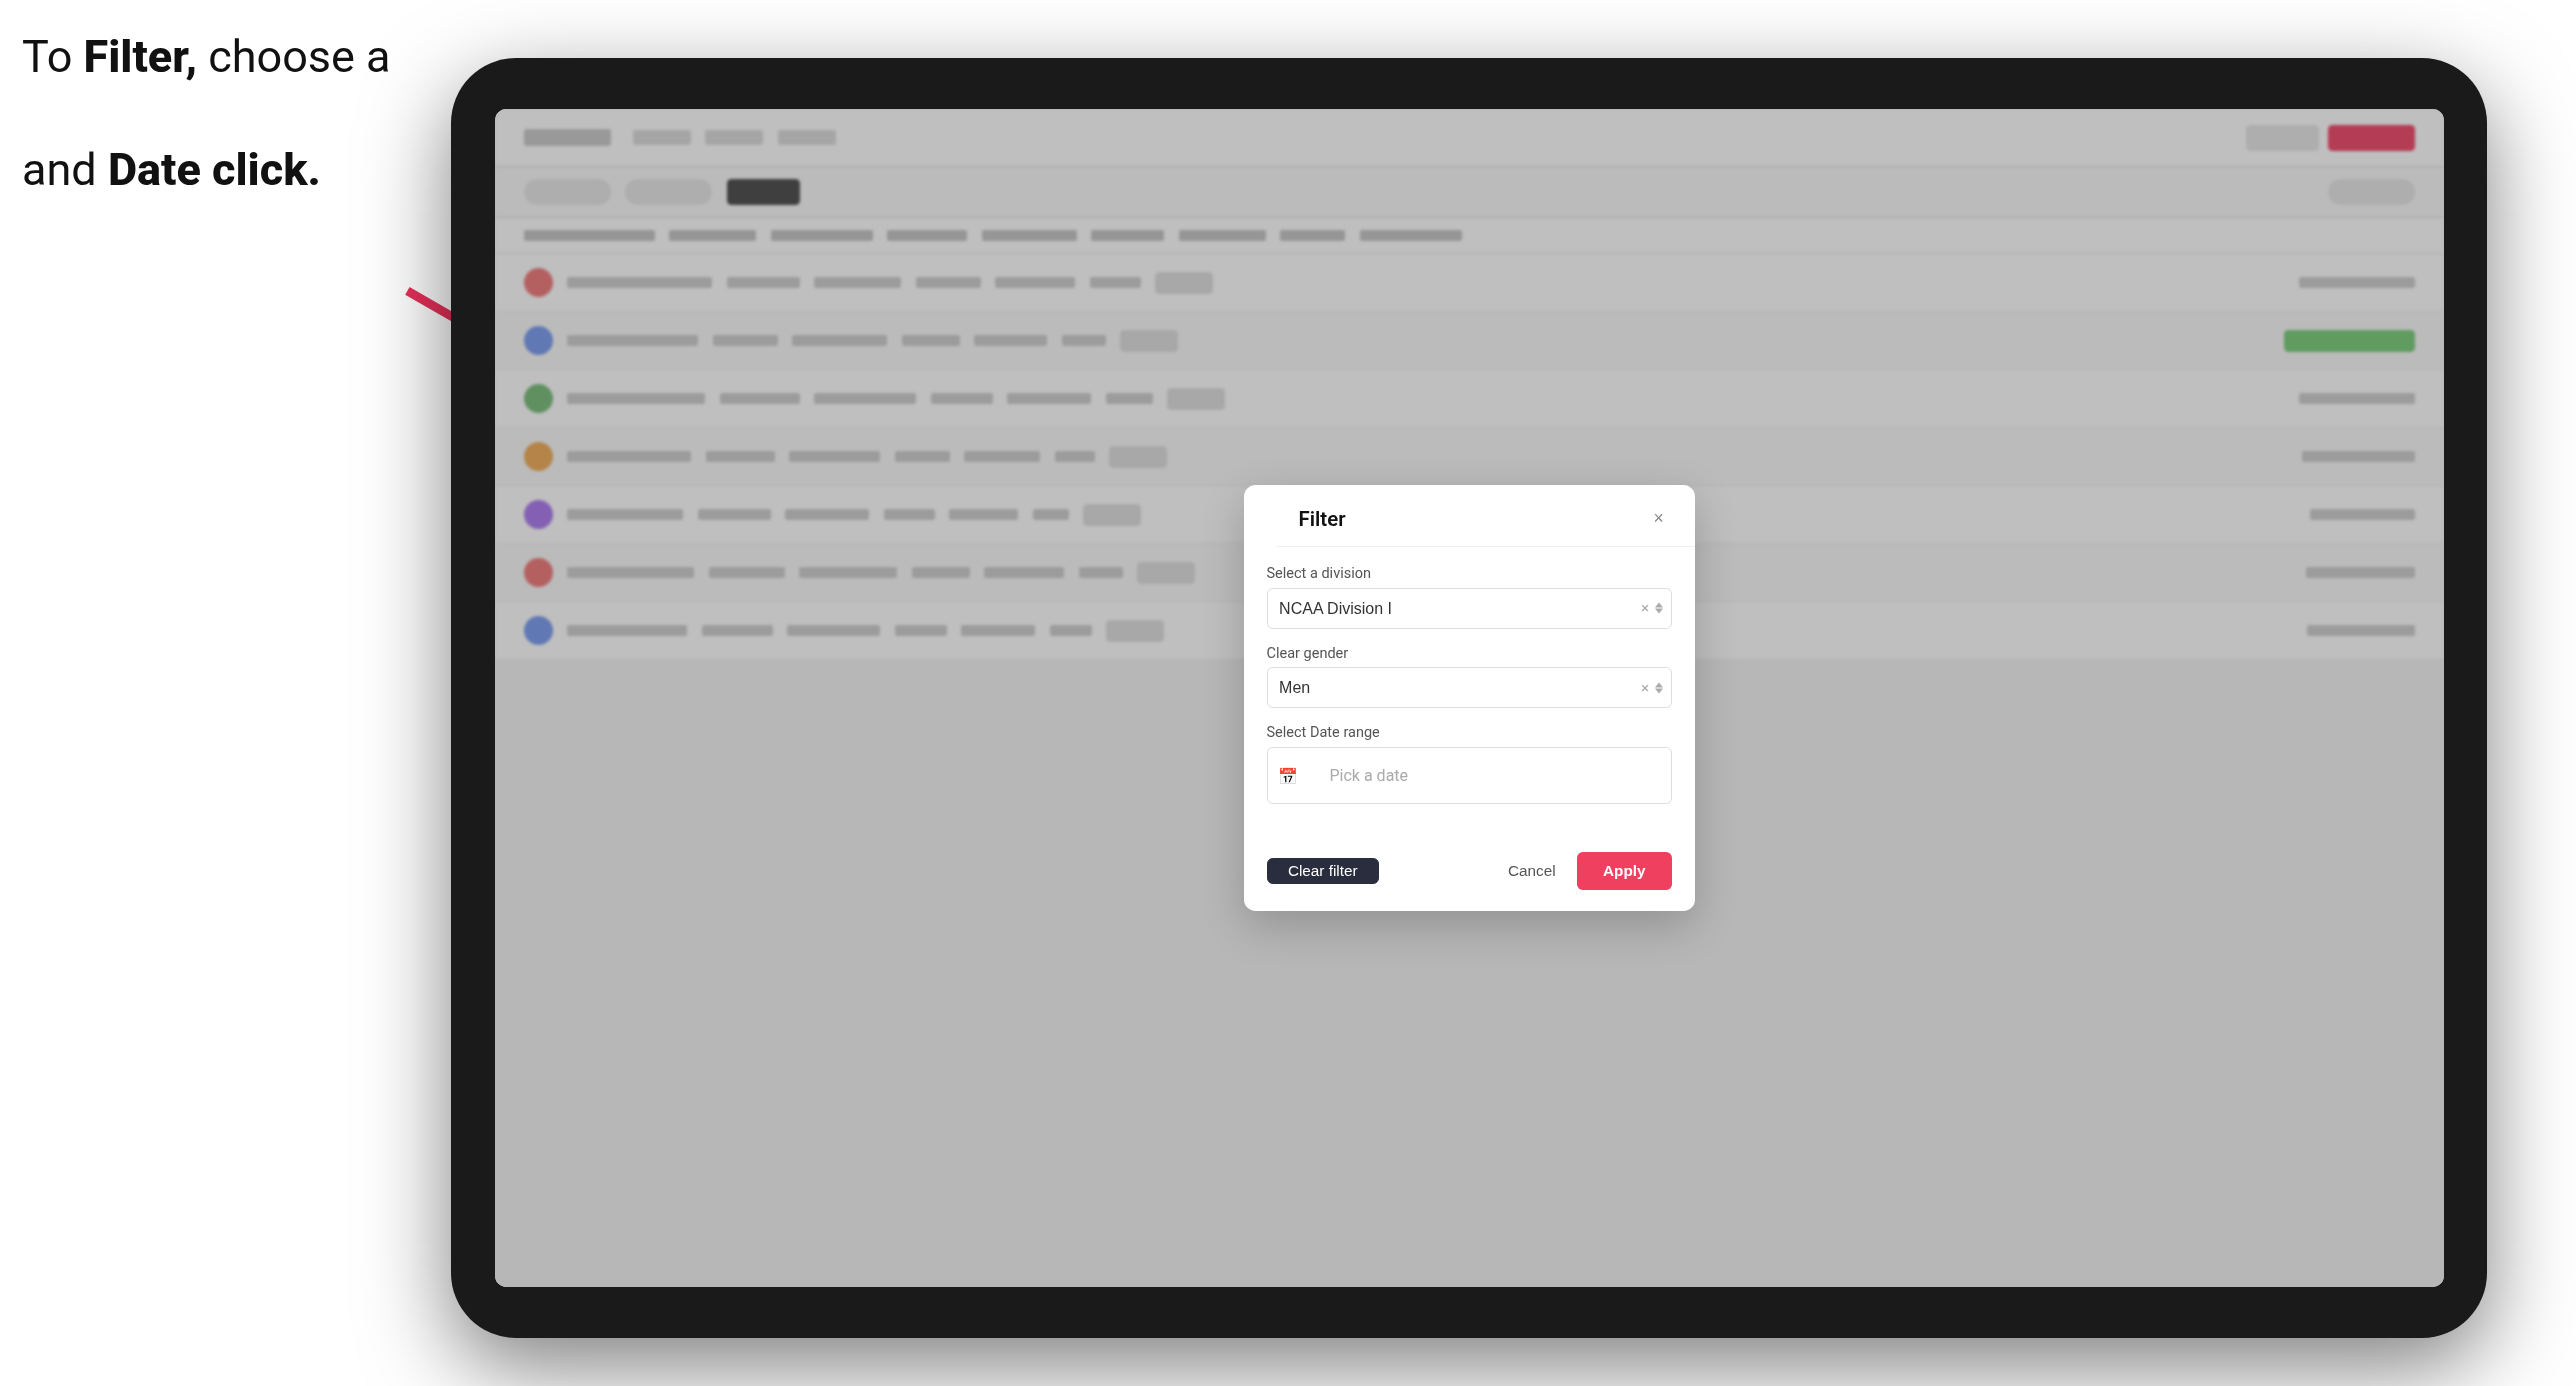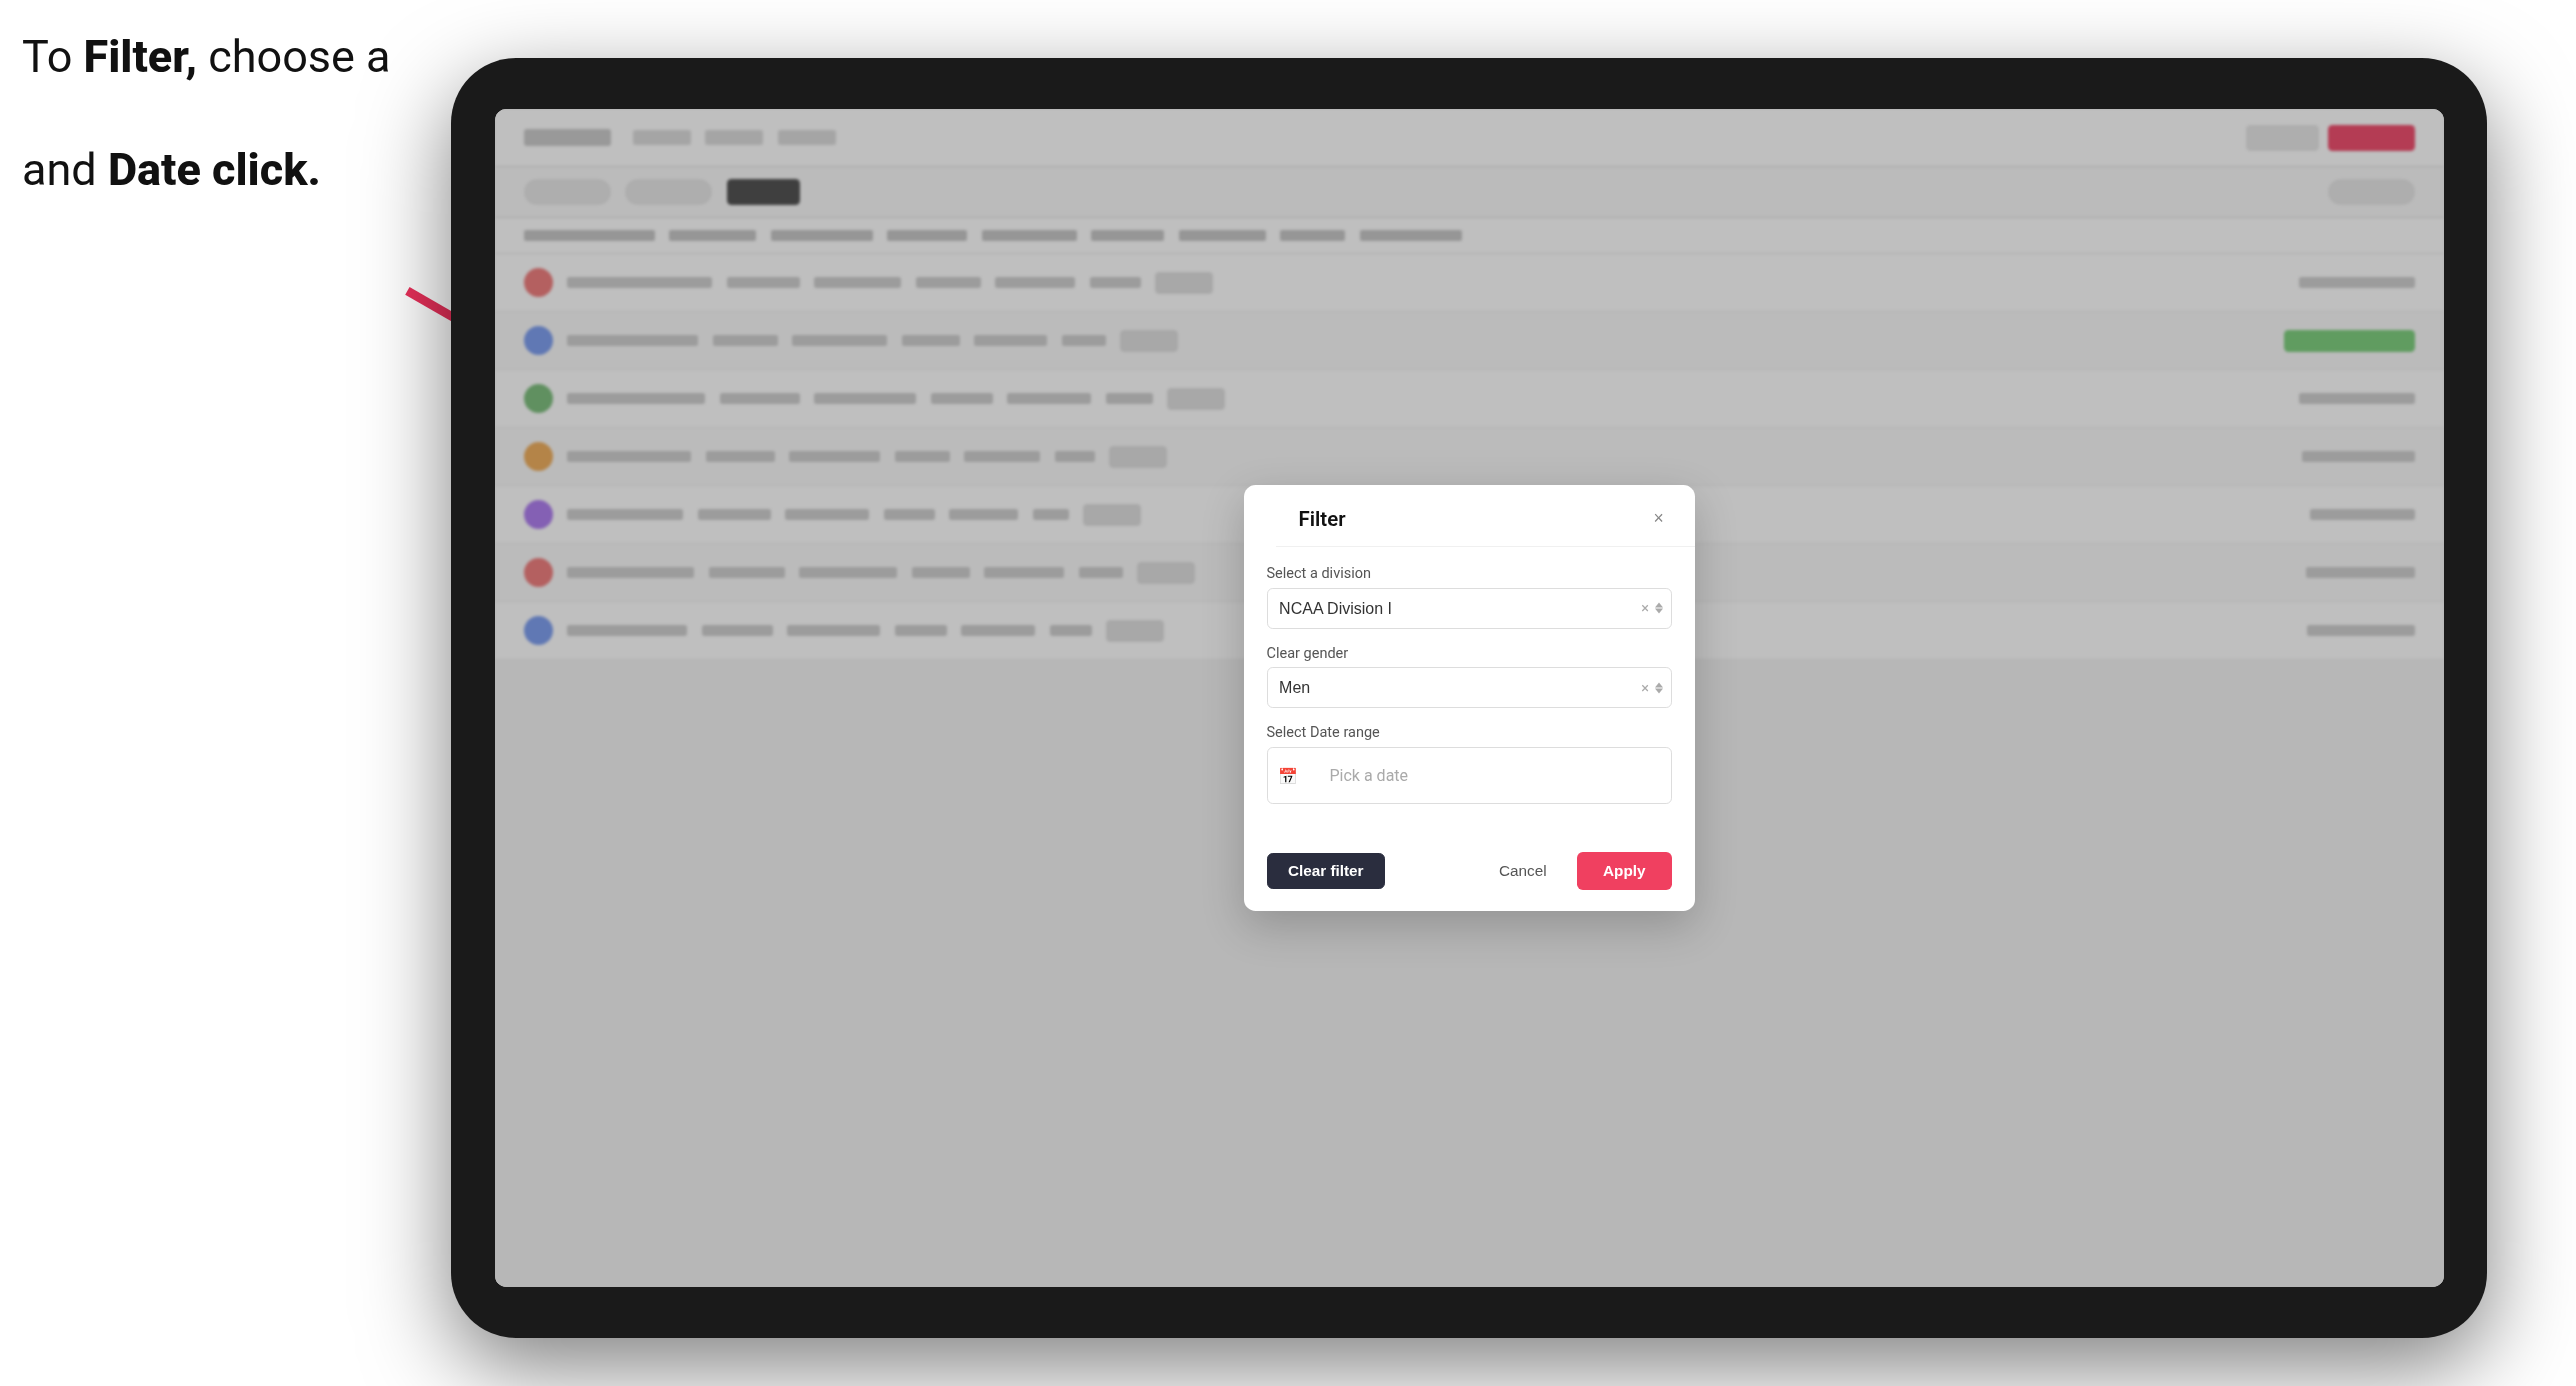--- a/index.html
+++ b/index.html
@@ -379,28 +379,28 @@
     }
 
     .modal-footer {
       display: flex;
       align-items: center;
       justify-content: space-between;
       padding: 14.5px 23px 20.4px 23px;
     }
 
     .btn-clear-filter {
-      height: 36px;
+      height: 26px;
       padding: 0 20.4px;
       border: 1.5px solid #2a2d3e;
       border-radius: 5.8px;
       background: #2a2d3e;
       color: #ffffff;
       font-size: 15.3px;
-      font-weight: 700;
+      font-weight: 400;
       cursor: pointer;
     }
 
     .btn-cancel {
       height: 38px;
       padding: 0 20.4px;
       border: none;
       background: transparent;
       color: #555;
       font-size: 15.3px;
@@ -415,21 +415,21 @@
       background: #f04060;
       color: #ffffff;
       font-size: 15.3px;
       font-weight: 600;
       cursor: pointer;
     }
 
     .modal-footer-right {
       display: flex;
       align-items: center;
-      gap: 10px;
+      gap: 1px;
     }
   </style>
 </head>
 <body>
 
 <div class="instruction-text">
   <span>To <strong class="bold">Filter,</strong> choose a</span><br>
   <br>
   <span>and <strong class="bold">Date click.</strong></span><br>
 </div>

